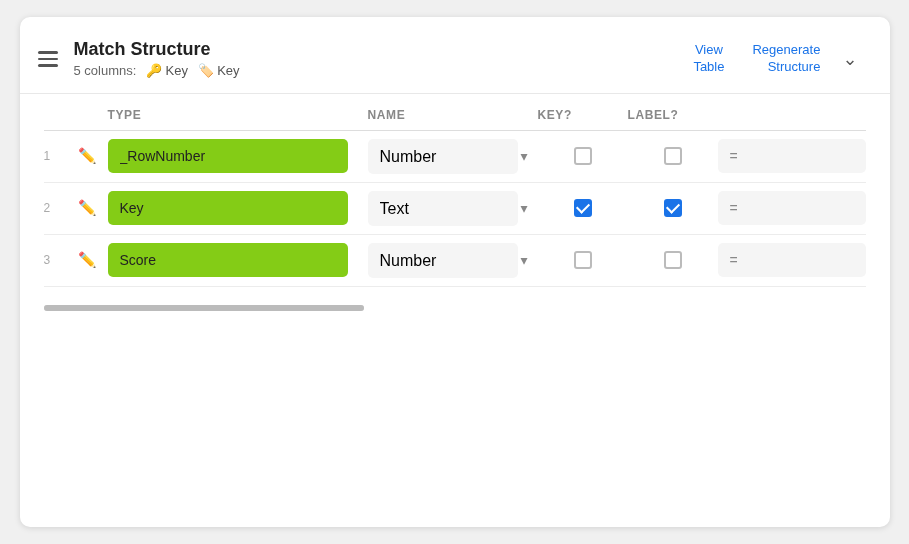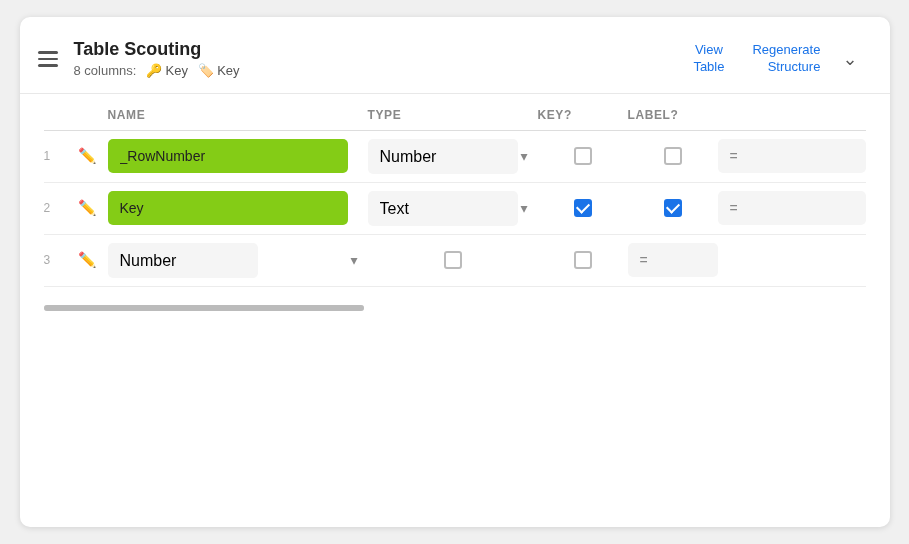--- a/index.html
+++ b/index.html
@@ -244,23 +244,23 @@
 
 <div class="card">
 
   <div class="header">
     <div class="menu-icon">
       <span></span>
         <span></span>
         <span></span>
     </div>
     <div class="header-title-block">
-      <div class="header-title">Table Scouting</div>
+      <div class="header-title">Match Structure</div>
       <div class="header-subtitle">
-        <span>8 columns:</span>
+        <span>5 columns:</span>
         <span class="key-badge">
           <span style="font-size:13px;">🔑</span>
           <span>Key</span>
         </span>
         <span class="key-badge">
           <span style="font-size:13px;">🏷️</span>
           <span>Key</span>
         </span>
       </div>
     </div>
@@ -269,22 +269,22 @@
       <button class="btn-regenerate" style="white-space:pre-line; line-height:1.3;">Regenerate<br>Structure</button>
       <button class="btn-chevron">⌄</button>
     </div>
   </div>
 
   <div class="table-area">
 
     <div class="col-headers">
       <div class="col-header"></div>
       <div class="col-header"></div>
+      <div class="col-header">TYPE</div>
       <div class="col-header">NAME</div>
-      <div class="col-header">TYPE</div>
       <div class="col-header center">KEY?</div>
       <div class="col-header center">LABEL?</div>
     </div>
 
     <div class="table-row">
       <div class="row-num">1</div>
       <div class="edit-icon">✏️</div>
       <div><input class="name-input" value="_RowNumber" readonly="" style=""></div>
       <div class="type-select-wrap">
         <select class="type-select">
@@ -322,20 +322,21 @@
       </div>
       <div class="checkbox-cell">
         <div class="cb checked"></div>
       </div>
       <div class="formula-cell">=</div>
     </div>
 
     <div class="table-row">
       <div class="row-num">3</div>
       <div class="edit-icon">✏️</div>
+      <div><input class="name-input" value="Score" readonly="" style=""></div>
       <div class="type-select-wrap">
         <select class="type-select">
           <option selected="">Number</option>
           <option>Text</option>
           <option>Date</option>
           <option>Boolean</option>
         </select>
         <span class="select-arrow">▾</span>
       </div>
       <div class="checkbox-cell">

